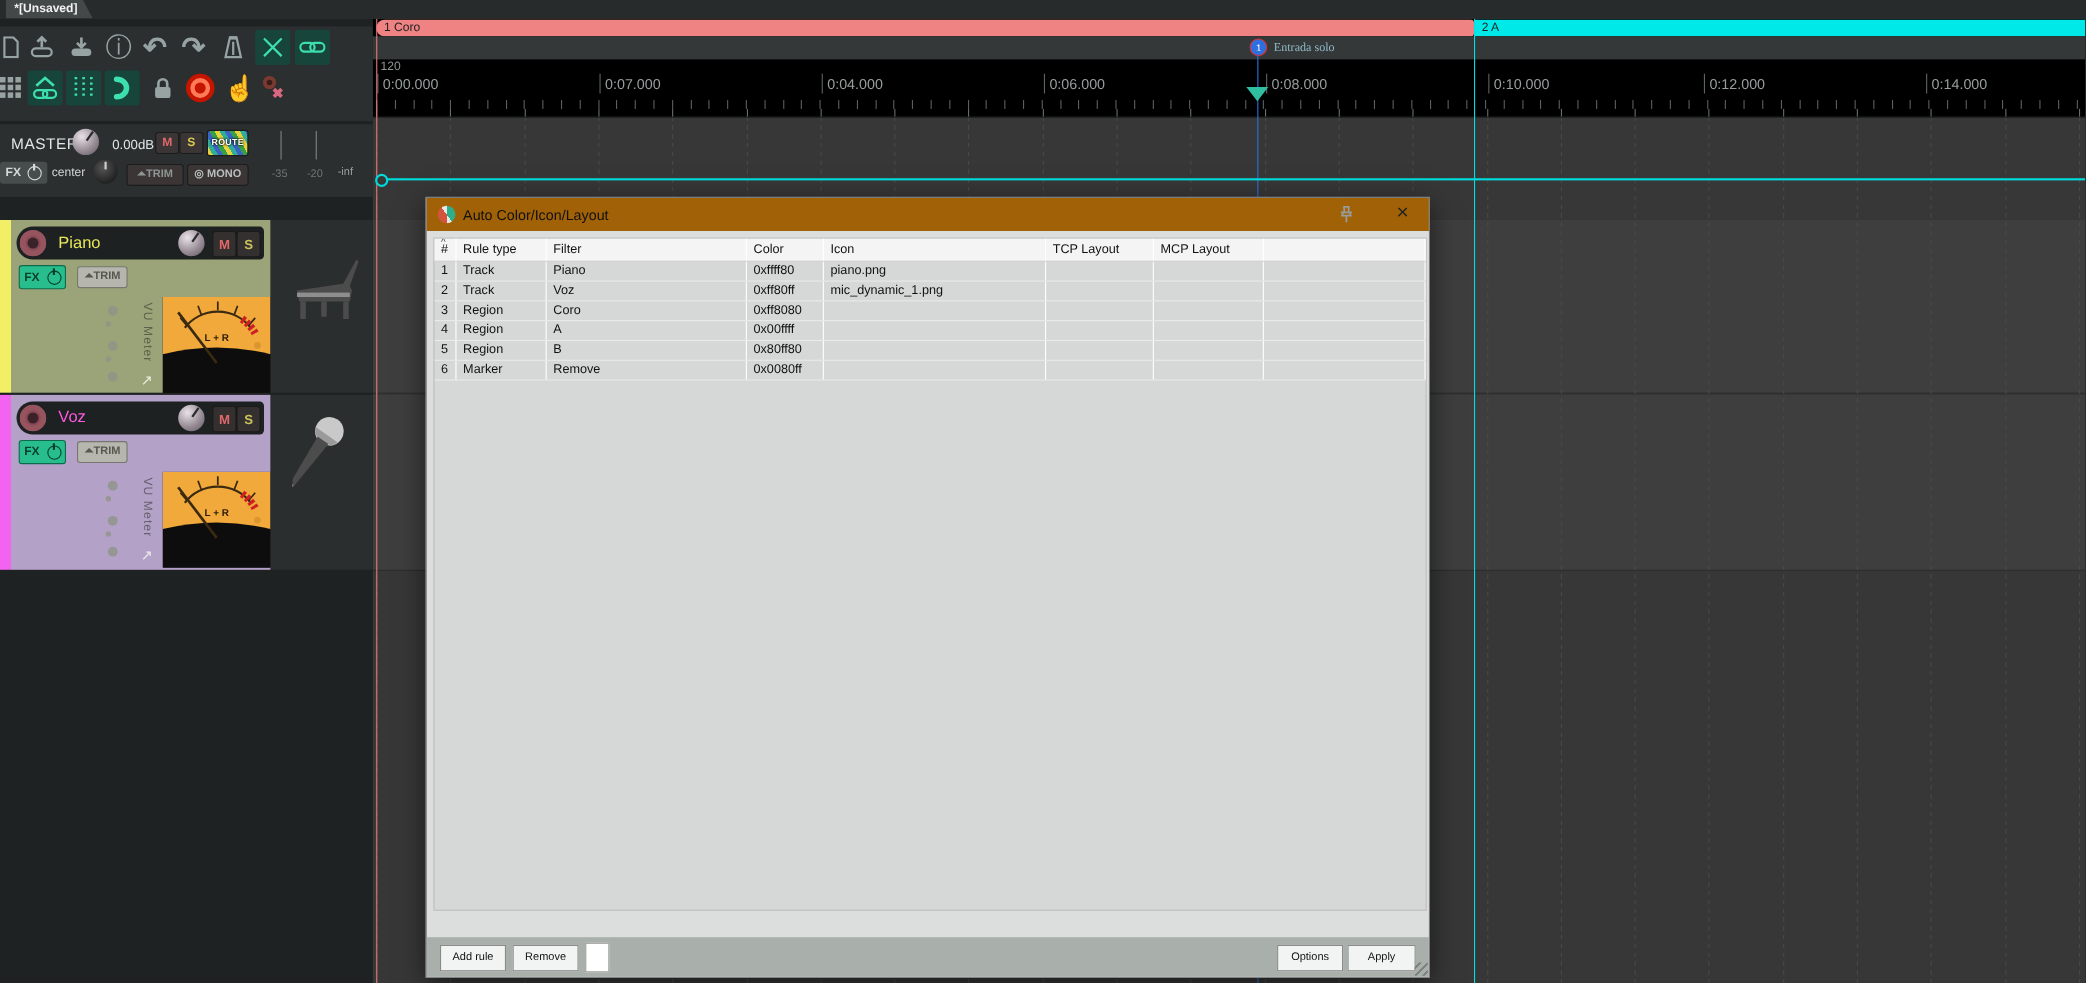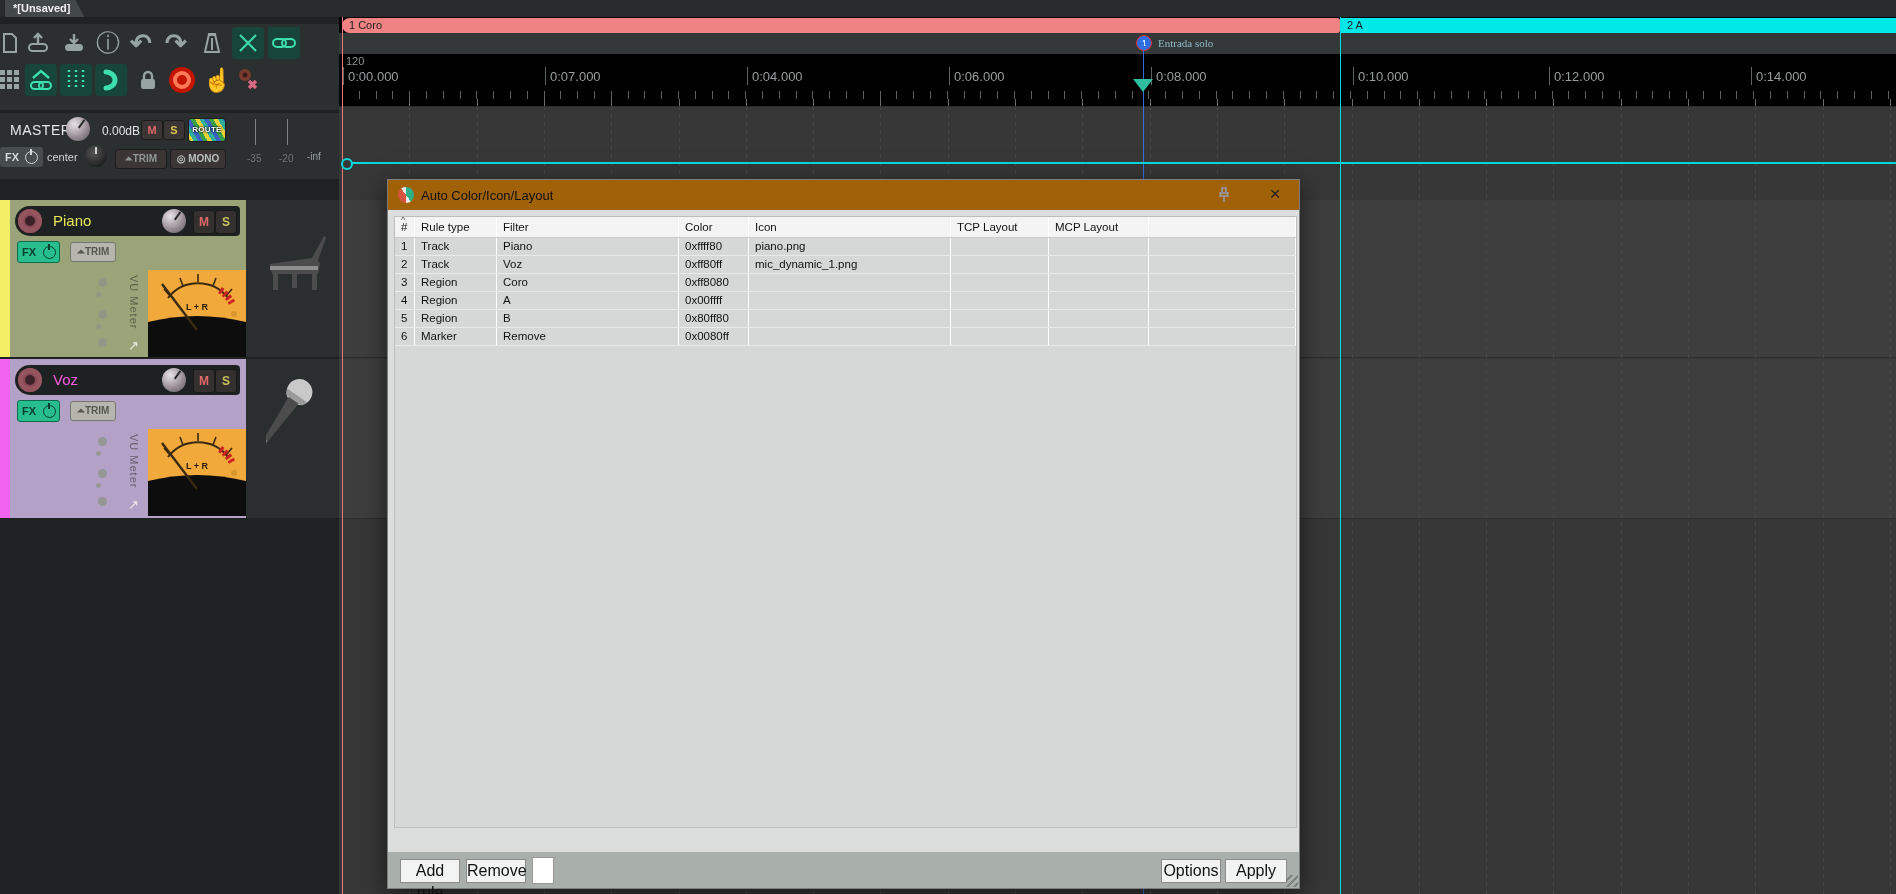--- a/index.html
+++ b/index.html
@@ -83,21 +83,21 @@
   .dclose{position:absolute;right:12px;top:2px;width:24px;height:24px;color:#222;font-size:19px;text-align:center;line-height:24px;}
   .list{position:absolute;left:6px;top:36px;width:901px;height:610px;background:#d6d7d7;border:1px solid #bdbdbd;}
   .lrow{display:grid;grid-template-columns:20px 82px 182px 70px 202px 98px 100px 1fr;height:17px;font-size:11.5px;color:#111;}
   .lrow>div{border-right:1px solid #fff;line-height:17px;padding-left:6px;white-space:nowrap;overflow:hidden;}
   .lhead{height:20px;background:#f4f4f4;border-bottom:1px solid #cdcdcd;}
   .lhead>div{line-height:20px;position:relative;}
   .sortglyph{position:absolute;left:6px;top:-7px;font-size:9px;color:#444;}
   .lbody .lrow{border-bottom:1px solid #e9eaea;}
   .dbottom{position:absolute;left:0;bottom:0;width:100%;height:36px;background:#a9b0ac;}
   .dbtn{position:absolute;top:7px;height:22px;background:#f2f3f3;border:1px solid #8a8a8a;
-    font-size:16px;color:#111;text-align:center;line-height:22px;}
+    font-size:10px;color:#111;text-align:center;line-height:22px;}
   .swatch{position:absolute;top:5px;left:123px;width:20px;height:25px;background:#fff;border:1px solid #999;}
   .grip{position:absolute;right:1px;bottom:1px;width:12px;height:12px;
     background:repeating-linear-gradient(135deg,transparent 0 3px,#7d847f 3px 5px);}
 </style>
 </head>
 <body>
 
 <div class="screen">
 
   <div class="topbar">

